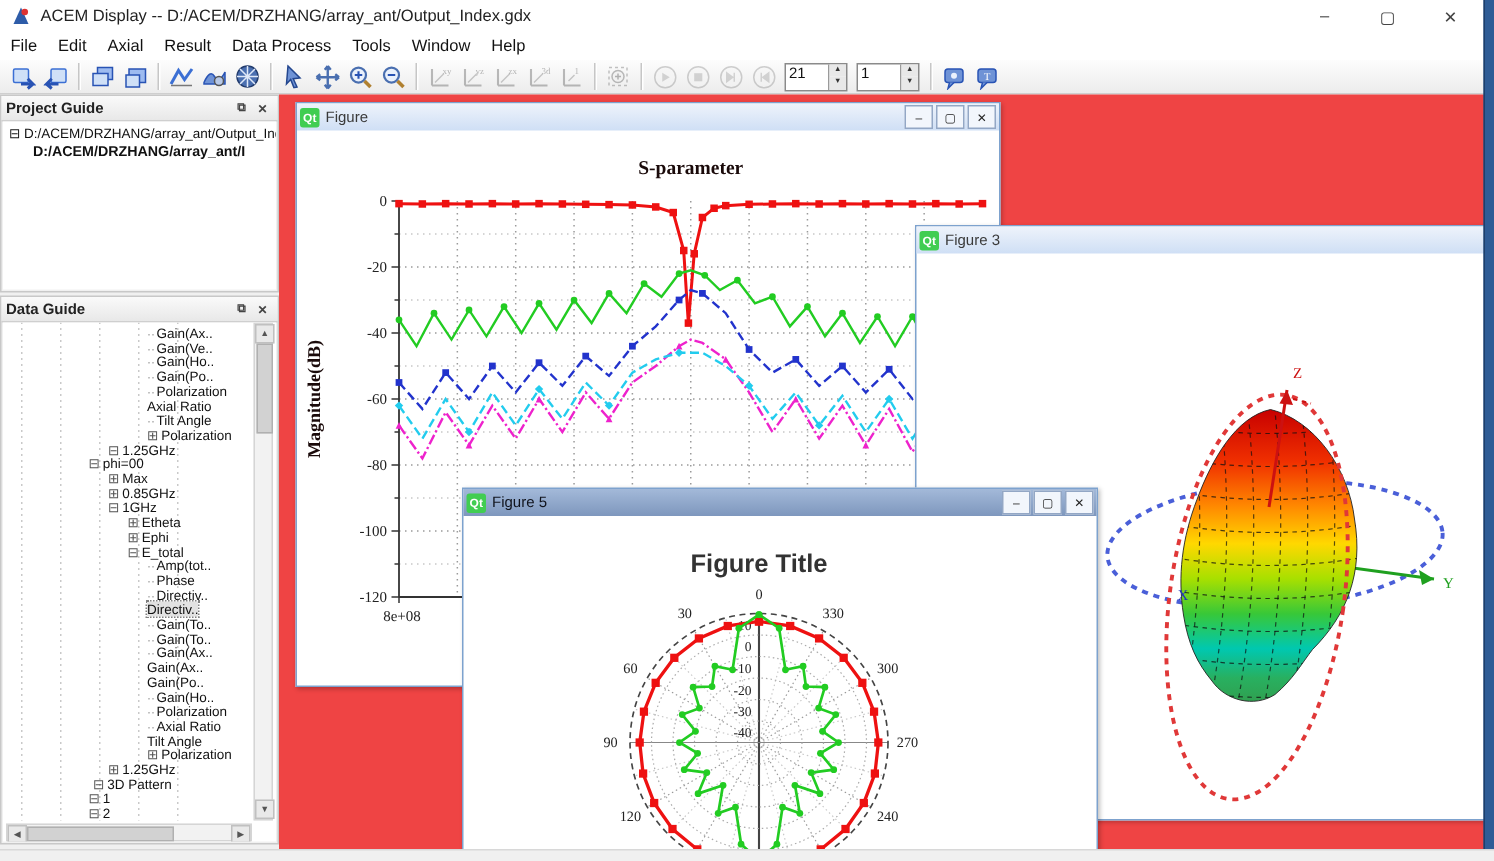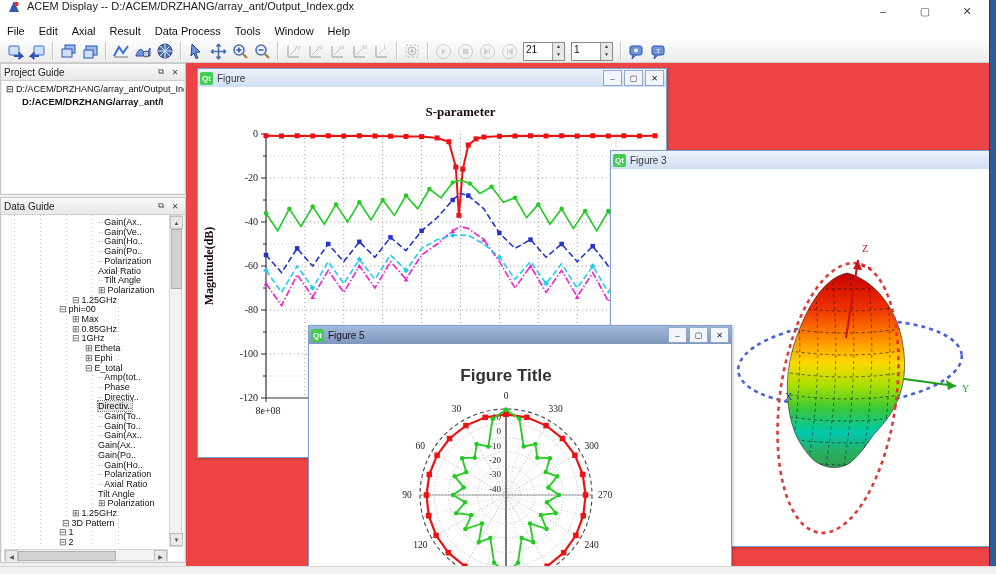--- a/index.html
+++ b/index.html
@@ -1,38 +1,38 @@
 <!DOCTYPE html>
 <html><head>
 <meta charset="utf-8">
 <style>
   html,body{margin:0;padding:0;background:#dcdcdc;}
   body{width:996px;height:574px;overflow:hidden;font-family:"Liberation Sans",sans-serif;-webkit-font-smoothing:antialiased;}
   #app{position:relative;width:996px;height:574px;background:#f0f0f0;overflow:hidden;}
 
   
-  #titlebar{position:absolute;left:0;top:0;width:996px;height:22px;background:#ffffff;border-bottom:1px solid #e6e6e6;display:flex;align-items:flex-start;}
+  #titlebar{position:absolute;left:0;top:0;width:996px;height:22px;background:#ffffff;border-bottom:1px solid #e6e6e6;display:flex;align-items:center;}
   #app-icon{width:14px;height:14px;margin:0 6px 0 7px;}
   #title-text{font-size:11px;color:#222;white-space:nowrap;}
   #win-controls{position:absolute;right:8px;top:0;height:22px;display:flex;}
   .winbtn{width:42px;height:22px;display:flex;align-items:center;justify-content:center;font-size:11px;color:#444;}
   #menubar{position:absolute;left:0;top:22px;width:996px;height:18px;background:#ffffff;border-bottom:1px solid #ededed;display:flex;align-items:center;}
   .menu-item{font-size:11px;color:#111;padding:0 7px;height:18px;line-height:18px;}
   #toolbar{position:absolute;left:0;top:40px;width:996px;height:23px;background:linear-gradient(#fdfdfd,#ececec);border-bottom:1px solid #cfcfcf;display:flex;align-items:center;padding-left:4px;box-sizing:border-box;}
   .tbtn{width:22px;height:20px;display:flex;align-items:center;justify-content:center;border-radius:2px;}
   .tbtn.dis{opacity:.38;filter:grayscale(1);}
   .tsep{width:1px;height:18px;background:#c6c6c6;margin:0 4px;box-shadow:1px 0 0 #fff;}
   .tspin{width:40px;height:17px;border:1px solid #8a8a8a;background:#fff;display:flex;margin:0 3px;font-size:10px;}
   .tspin .val{flex:1;padding:1px 2px;color:#111;}
   .tspin .arrows{width:11px;border-left:1px solid #9a9a9a;display:flex;flex-direction:column;}
   .tspin .arrows span{flex:1;font-size:5px;line-height:7px;text-align:center;color:#333;background:#e8e8e8;}
 
   
   .dock{position:absolute;left:0;width:186px;background:#f0f0f0;border:1px solid #c8c8c8;box-sizing:border-box;}
-  .dock-header{height:16px;background:linear-gradient(#fafafa,#e8e8e8);border-bottom:1px solid #cfcfcf;display:flex;align-items:center;font-size:10px;color:#222;padding:0 3px;}
+  .dock-header{height:16px;background:linear-gradient(#fafafa,#e8e8e8);border-bottom:1px solid #cfcfcf;display:flex;align-items:center;font-size:10px;color:#222;padding:0 3px;font-weight:bold;}
   .dock-header .sp{flex:1;}
   .dock-hbtn{width:12px;height:11px;display:flex;align-items:center;justify-content:center;font-size:8px;color:#444;border:1px solid transparent;}
   .dock-body{position:absolute;left:1px;right:1px;bottom:1px;top:17px;background:#ffffff;overflow:hidden;}
   #project-guide{top:63px;height:132px;}
   #data-guide{top:197px;height:366px;}
   .ptree-row{position:absolute;left:3px;font-size:9px;color:#111;white-space:nowrap;}
   #dg-tree{position:absolute;left:0;top:0;width:176px;height:332px;overflow:hidden;
     background-image:
       repeating-linear-gradient(to bottom,#c9c9c9 0 1px,transparent 1px 4px),
       repeating-linear-gradient(to bottom,#c9c9c9 0 1px,transparent 1px 4px),

